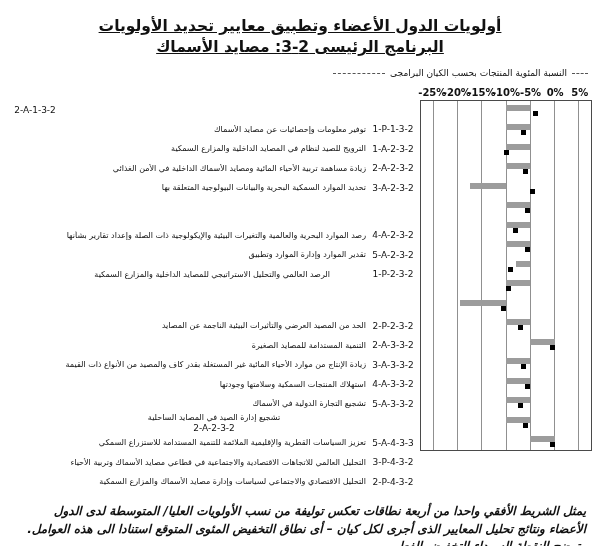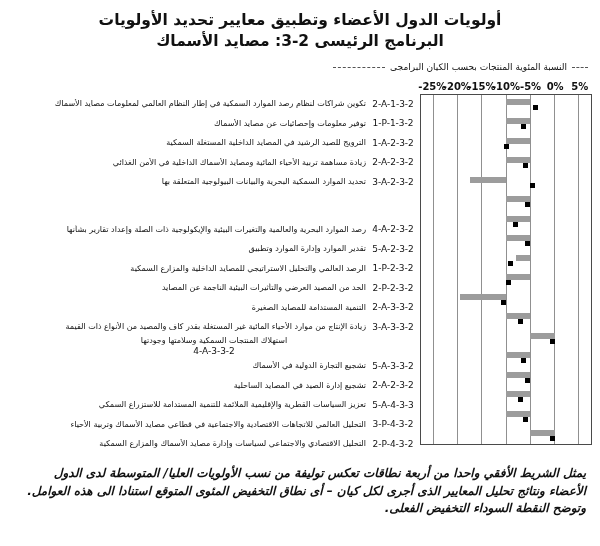--- a/index.html
+++ b/index.html
@@ -12,21 +12,22 @@
     overflow:hidden;
     box-sizing:border-box;
     padding:6px 8px 0 8px;
   }
   .title{
     text-align:center;
     font-weight:bold;
     font-size:15.5px;
     line-height:1.35;
     direction:rtl;
-    margin-top:4px;
+    margin-top:10px;
+    text-decoration:underline;
   }
   .legend{
     display:flex;
     justify-content:flex-end;
     align-items:center;
     gap:5px;
     margin-top:9px;
     padding-right:4px;
     height:13px;
   }
@@ -136,72 +137,71 @@
     <span class="dash long"></span>
     <span class="legend-text">النسبة المئوية المنتجات بحسب الكيان البرامجى</span>
     <span class="dash short"></span>
   </div>
 
   <div class="chart">
     <div class="rows-col">
       <div class="rows-spacer"></div>
       <div id="row-labels">
           <div class="label-row" style="height: 19.5px;">
-            <div class="row-label">تكوين شراكات لنظام رصد الموارد السمكية في إطار النظام العالمي لمعلومات مصايد الأسماك</div>
             <div class="row-code">2-A-1-3-2</div>
           </div>
           <div class="label-row" style="height: 19.5px;">
             <div class="row-label">توفير معلومات وإحصائيات عن مصايد الأسماك</div>
             <div class="row-code">1-P-1-3-2</div>
           </div>
           <div class="label-row" style="height: 19.5px;">
-            <div class="row-label">الترويج للصيد الرشيد في المصايد الداخلية المستغلة السمكية</div>
+            <div class="row-label">الترويج للصيد لنظام في المصايد الداخلية والمزارع السمكية</div>
             <div class="row-code">1-A-2-3-2</div>
           </div>
           <div class="label-row" style="height: 19.5px;">
             <div class="row-label">زيادة مساهمة تربية الأحياء المائية ومصايد الأسماك الداخلية في الأمن الغذائي</div>
             <div class="row-code">2-A-2-3-2</div>
           </div>
           <div class="label-row" style="height: 19.5px;">
             <div class="row-label">تحديد الموارد السمكية البحرية والبيانات البيولوجية المتعلقة بها</div>
             <div class="row-code">3-A-2-3-2</div>
           </div>
           <div class="label-row" style="height: 19.5px; margin-top: 28px;">
             <div class="row-label">رصد الموارد البحرية والعالمية والتغيرات البيئية والإيكولوجية ذات الصلة وإعداد تقارير بشأنها</div>
             <div class="row-code">4-A-2-3-2</div>
           </div>
           <div class="label-row" style="height: 19.5px;">
             <div class="row-label">تقدير الموارد وإدارة الموارد وتطبيق</div>
             <div class="row-code">5-A-2-3-2</div>
           </div>
-          <div class="label-row" style="height: 19.5px;">
+          <div class="label-row" style="height: 19.5px; gap: 36px;">
             <div class="row-label">الرصد العالمي والتحليل الاستراتيجي للمصايد الداخلية والمزارع السمكية</div>
             <div class="row-code">1-P-2-3-2</div>
           </div>
-          <div class="label-row" style="height: 19.5px;">
+          <div class="label-row" style="height: 19.5px; margin-top: 32px;">
             <div class="row-label">الحد من المصيد العرضي والتأثيرات البيئية الناجمة عن المصايد</div>
             <div class="row-code">2-P-2-3-2</div>
           </div>
           <div class="label-row" style="height: 19.5px;">
             <div class="row-label">التنمية المستدامة للمصايد الصغيرة</div>
             <div class="row-code">2-A-3-3-2</div>
           </div>
           <div class="label-row" style="height: 19.5px;">
             <div class="row-label">زيادة الإنتاج من موارد الأحياء المائية غير المستغلة بقدر كاف والمصيد من الأنواع ذات القيمة</div>
             <div class="row-code">3-A-3-3-2</div>
           </div>
-          <div class="label-row" style="height: 19.5px; flex-direction: column;">
+          <div class="label-row" style="height: 19.5px;">
             <div class="row-label">استهلاك المنتجات السمكية وسلامتها وجودتها</div>
             <div class="row-code">4-A-3-3-2</div>
           </div>
           <div class="label-row" style="height: 19.5px;">
             <div class="row-label">تشجيع التجارة الدولية في الأسماك</div>
             <div class="row-code">5-A-3-3-2</div>
           </div>
-          <div class="label-row" style="height: 19.5px;">
+          <div class="label-row" style="height: 19.5px; flex-direction: column;">
             <div class="row-label">تشجيع إدارة الصيد في المصايد الساحلية</div>
             <div class="row-code">2-A-2-3-2</div>
           </div>
           <div class="label-row" style="height: 19.5px; justify-content: space-between;">
             <div class="row-label">تعزيز السياسات القطرية والإقليمية الملائمة للتنمية المستدامة للاستزراع السمكي</div>
             <div class="row-code">5-A-4-3-3</div>
           </div>
           <div class="label-row" style="height: 19.5px;">
             <div class="row-label">التحليل العالمي للاتجاهات الاقتصادية والاجتماعية في قطاعي مصايد الأسماك وتربية الأحياء</div>
             <div class="row-code">3-P-4-3-2</div>

